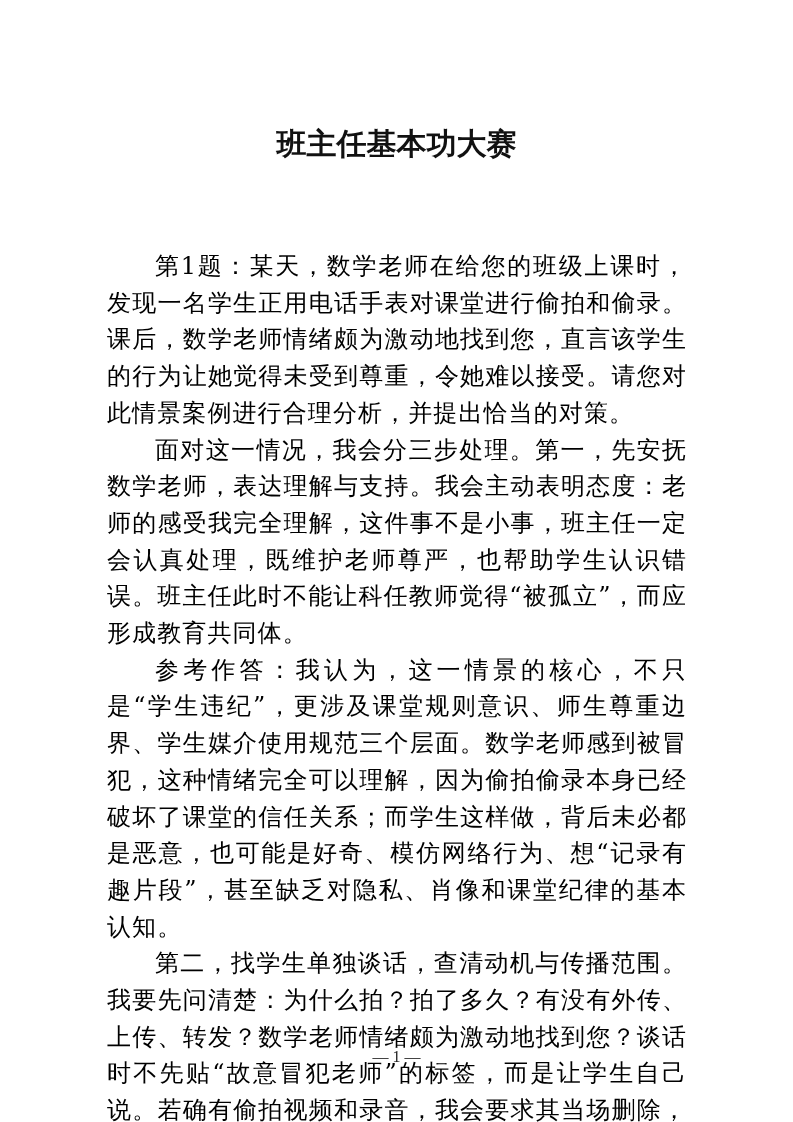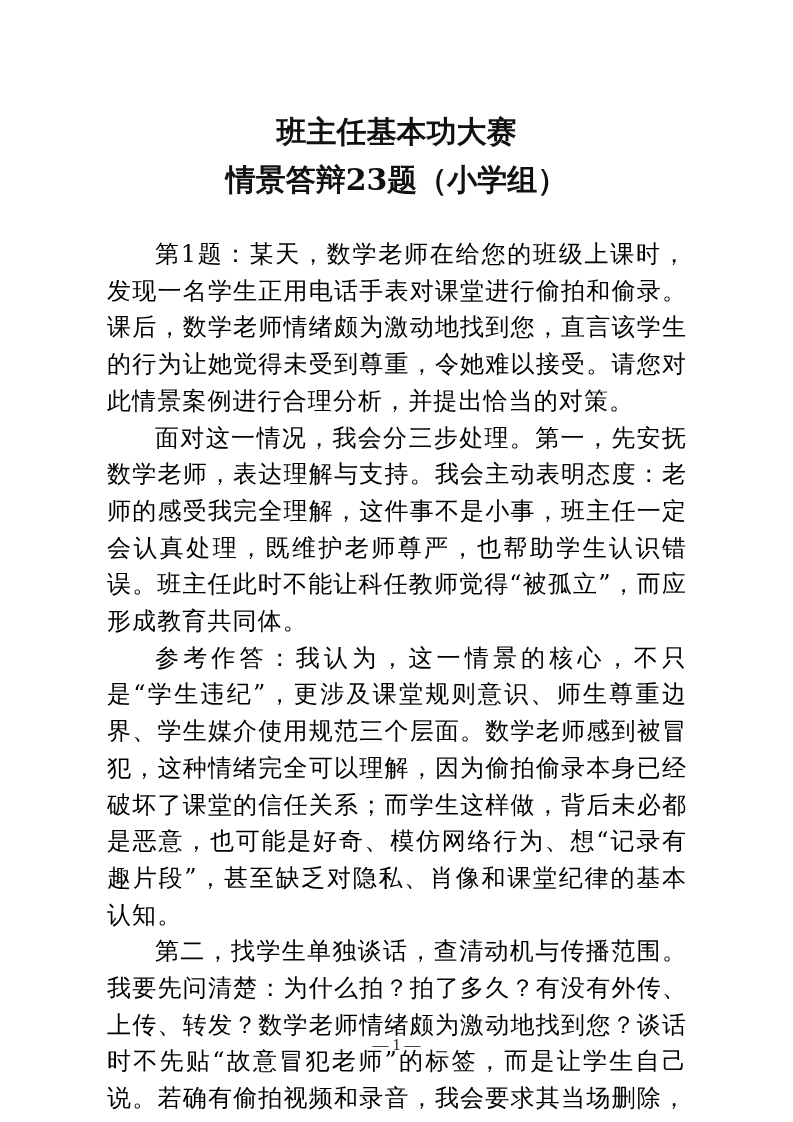--- a/index.html
+++ b/index.html
@@ -1,18 +1,18 @@
 <!DOCTYPE html>
 <html><head>
   <meta charset="utf-8">
   <style>
     html, body { margin: 0; padding: 0; background: #ffffff; }
     body { width: 793px; height: 1122px; position: relative; overflow: hidden; }
     .page {
-      position: absolute; left: 0; top: 0; width: 793px; height: 966px;
+      position: absolute; left: 0; top: 12px; width: 793px; height: 966px;
       background: #ffffff; color: #111111;
     }
     .title-block {
       position: absolute; left: 0; top: 108px; width: 793px; text-align: center;
       font-family: "DejaVu Serif", "Liberation Serif", serif;
       font-weight: bold; color: #111;
     }
     .title-line {
       font-size: 30px; line-height: 48px; letter-spacing: 0px;
     }
@@ -29,21 +29,20 @@
       font-family: "Liberation Serif", "DejaVu Serif", serif;
       font-size: 16px; color: #222;
     }
   </style>
 </head>
 <body>
 
 <div class="page">
   <div class="title-block">
     <div class="title-line">班主任基本功大赛</div>
-    <div class="title-line">情景答辩23题（小学组）</div>
   </div>
 
   <div class="body-text">
     <p>第1题：某天，数学老师在给您的班级上课时，发现一名学生正用电话手表对课堂进行偷拍和偷录。课后，数学老师情绪颇为激动地找到您，直言该学生的行为让她觉得未受到尊重，令她难以接受。请您对此情景案例进行合理分析，并提出恰当的对策。</p>
     <p>面对这一情况，我会分三步处理。第一，先安抚数学老师，表达理解与支持。我会主动表明态度：老师的感受我完全理解，这件事不是小事，班主任一定会认真处理，既维护老师尊严，也帮助学生认识错误。班主任此时不能让科任教师觉得“被孤立”，而应形成教育共同体。</p>
     <p>参考作答：我认为，这一情景的核心，不只是“学生违纪”，更涉及课堂规则意识、师生尊重边界、学生媒介使用规范三个层面。数学老师感到被冒犯，这种情绪完全可以理解，因为偷拍偷录本身已经破坏了课堂的信任关系；而学生这样做，背后未必都是恶意，也可能是好奇、模仿网络行为、想“记录有趣片段”，甚至缺乏对隐私、肖像和课堂纪律的基本认知。</p>
     <p>第二，找学生单独谈话，查清动机与传播范围。我要先问清楚：为什么拍？拍了多久？有没有外传、上传、转发？数学老师情绪颇为激动地找到您？谈话时不先贴“故意冒犯老师”的标签，而是让学生自己说。若确有偷拍视频和录音，我会要求其当场删除，并说明这是对课堂秩序和他人权益的尊重。若已</p>
   </div>
 
   <div class="page-number">— 1 —</div>

